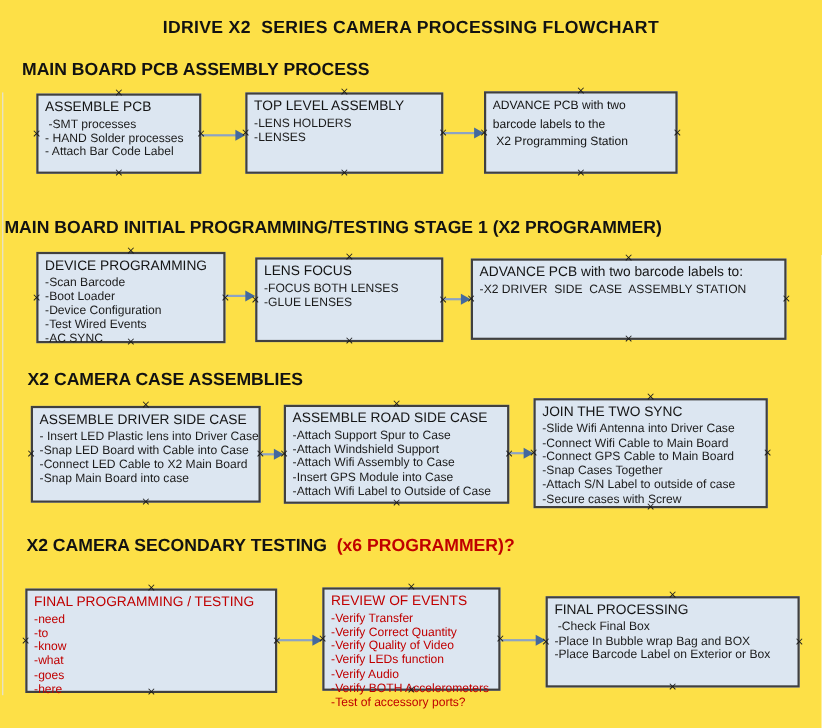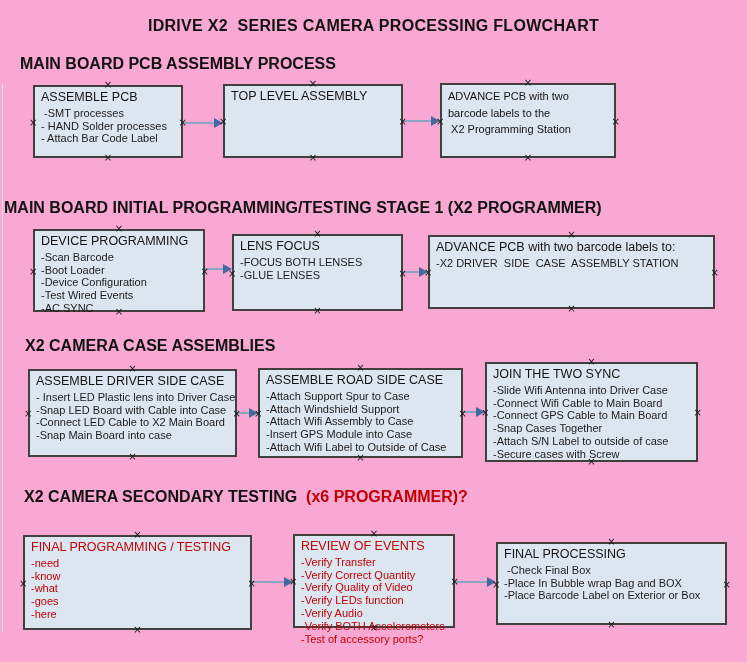--- a/index.html
+++ b/index.html
@@ -1,17 +1,17 @@
 <!DOCTYPE html>
 <html><head>
 <meta charset="utf-8">
 <style>
   html,body{margin:0;padding:0;background:#ffffff;}
   #canvas{
-    position:relative;width:747px;height:662px;background:#f9a8d4;
+    position:relative;width:747px;height:662px;background:#fde047;
     font-family:"Liberation Sans",sans-serif;color:#111;overflow:hidden;
   }
   .flow-title{
     position:absolute;left:0;top:17px;width:747px;text-align:center;
     font-size:16px;font-weight:bold;white-space:pre;letter-spacing:.3px;color:#121212;
   }
   .section-h{
     position:absolute;font-size:16px;font-weight:bold;white-space:pre;color:#121212;
   }
   .section-h .accent{color:#C00000;}
@@ -94,20 +94,24 @@
         <div class="line">- HAND Solder processes</div>
         <div class="line">- Attach Bar Code Label</div>
       </div>
   <span class="h h-t">×</span>
       <span class="h h-b">×</span>
       <span class="h h-l">×</span>
       <span class="h h-r">×</span>
     </div>
   <div class="node pb">
     <div class="node-title">TOP LEVEL ASSEMBLY</div>
+    <div class="node-items">
+        <div class="line">-LENS HOLDERS</div>
+        <div class="line">-LENSES</div>
+      </div>
   <span class="h h-t">×</span>
       <span class="h h-b">×</span>
       <span class="h h-l">×</span>
       <span class="h h-r">×</span>
     </div>
   <div class="node pc">
     <div class="node-title">ADVANCE PCB with two
 barcode labels to the
  X2 Programming Station</div>
     <div class="node-items"></div>
@@ -193,20 +197,21 @@
   <span class="h h-t">×</span>
       <span class="h h-b">×</span>
       <span class="h h-l">×</span>
       <span class="h h-r">×</span>
     </div>
 
   <div class="node pj red">
     <div class="node-title">FINAL PROGRAMMING / TESTING</div>
     <div class="node-items">
         <div class="line">-need</div>
+        <div class="line">-to</div>
         <div class="line">-know</div>
         <div class="line">-what</div>
         <div class="line">-goes</div>
         <div class="line">-here</div>
       </div>
   <span class="h h-t">×</span>
       <span class="h h-b">×</span>
       <span class="h h-l">×</span>
       <span class="h h-r">×</span>
     </div>

